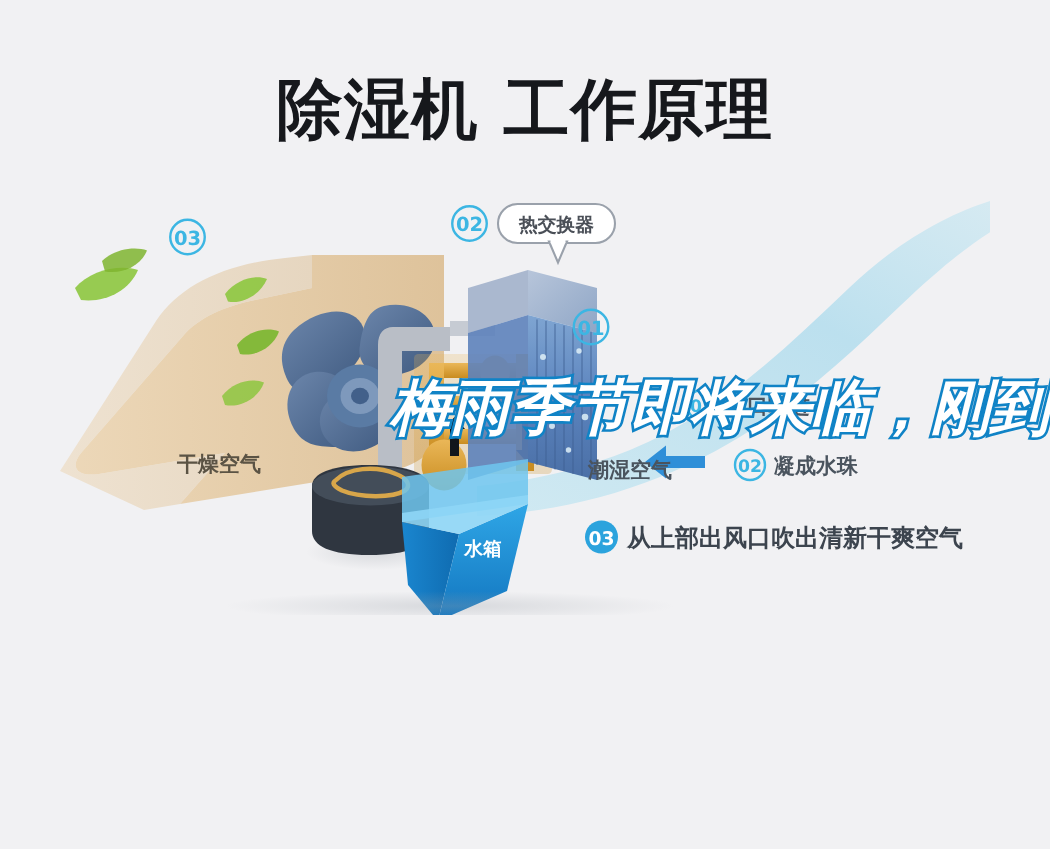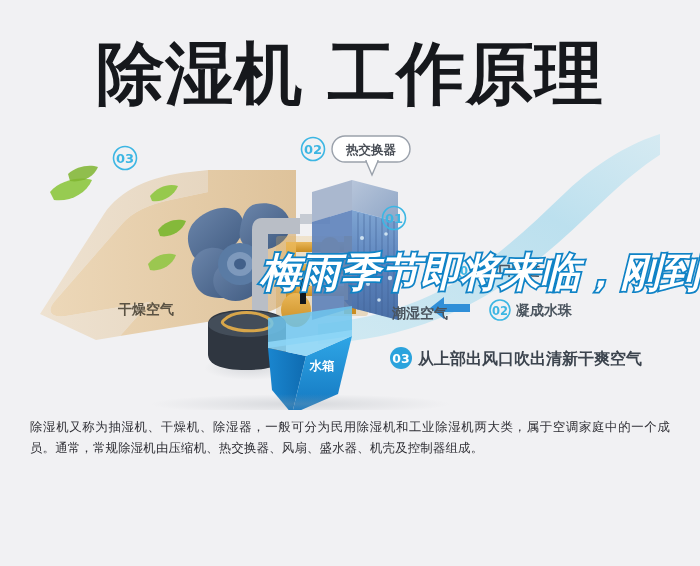--- a/index.html
+++ b/index.html
@@ -27,21 +27,21 @@
   #title-block {
     position: absolute;
     left: 0;
     top: 38px;
     width: 700px;
     text-align: center;
     height: 80px;
   }
   #title-text {
     font-family: "DejaVu Sans", "Liberation Sans", sans-serif;
-    font-size: 68px;
+    font-size: 44px;
     font-weight: 700;
     color: #16181c;
     letter-spacing: 1px;
     line-height: 72px;
     white-space: nowrap;
   }
 
   
   #diagram {
     position: absolute;
@@ -289,16 +289,15 @@
         <text class="cn" x="418" y="246" font-size="16" font-weight="700" fill="#3c444e">从上部出风口吹出清新干爽空气</text>
       </g>
     </svg>
   </div>
 
   <div id="overlay-headline">
     <div class="ovl-line">梅雨季节即将来临，刚到</div>
   </div>
 
   <div id="body-copy">
-    <p>除湿机又称为抽湿机、干燥机、除湿器，一般可分为民用除湿机和工业除湿机两大类，属于空调家庭中的一个成员。通常，常规除湿机由压缩机、热交换器、风扇、盛水器、机壳及控制器组成。</p>
   </div>
 
 </div>
 
 </body></html>

